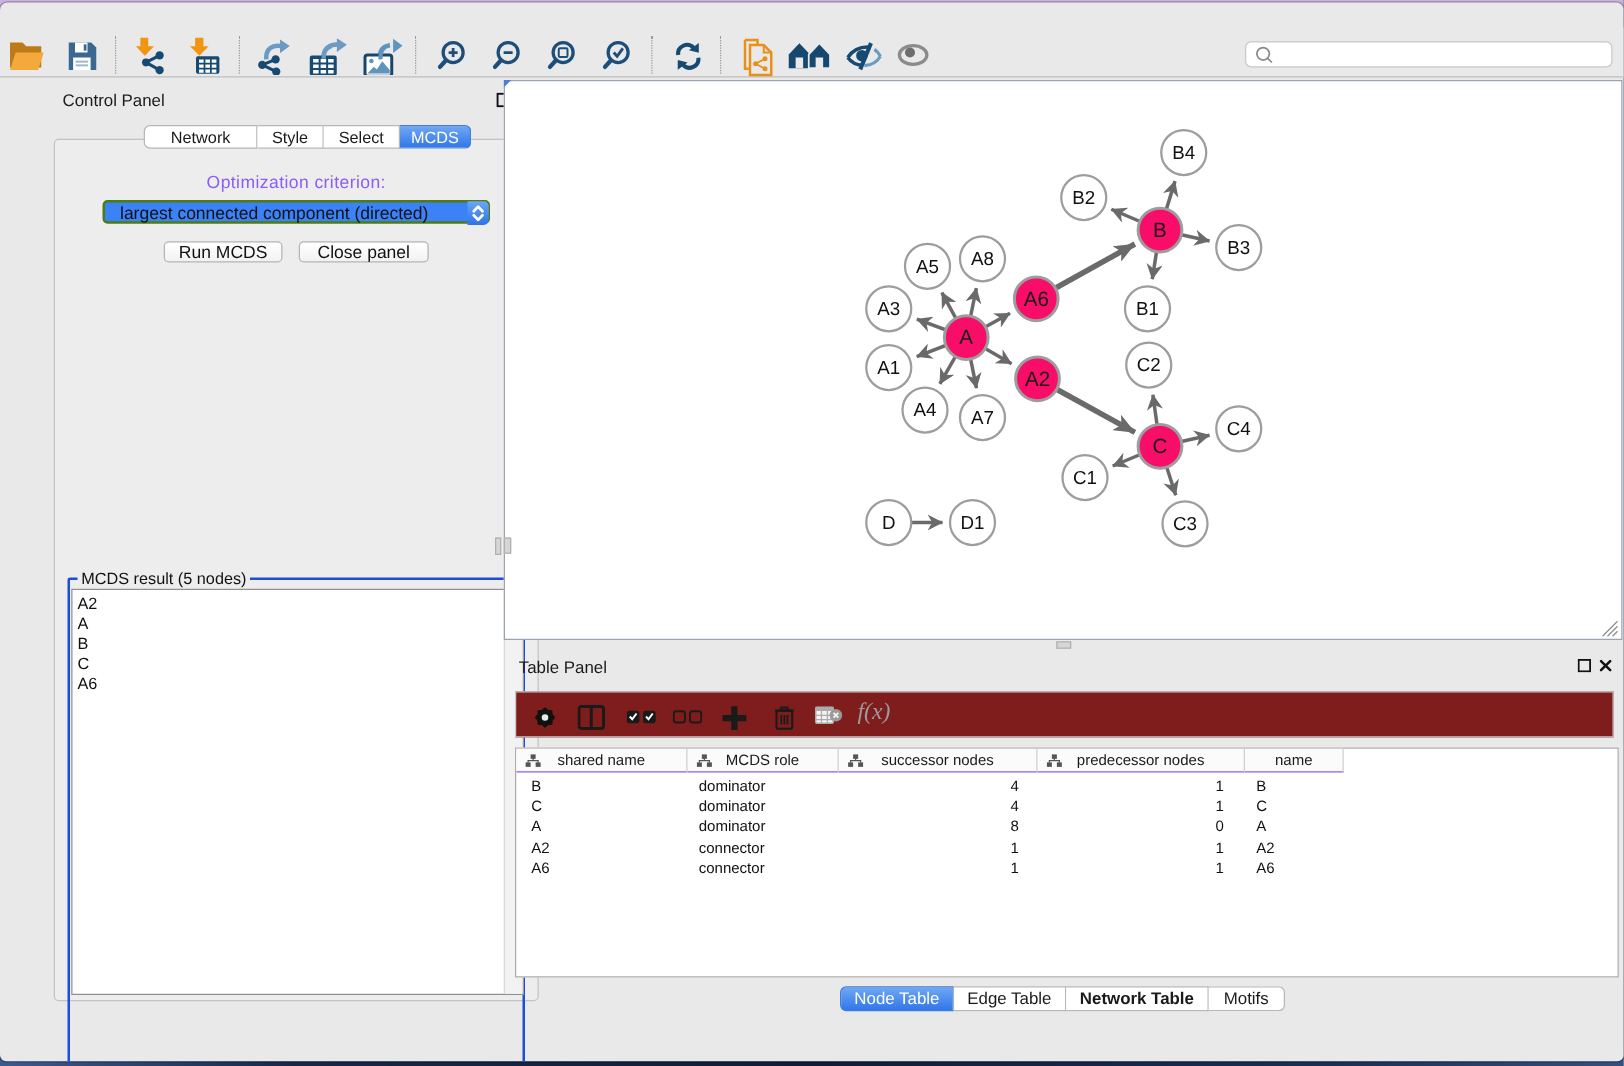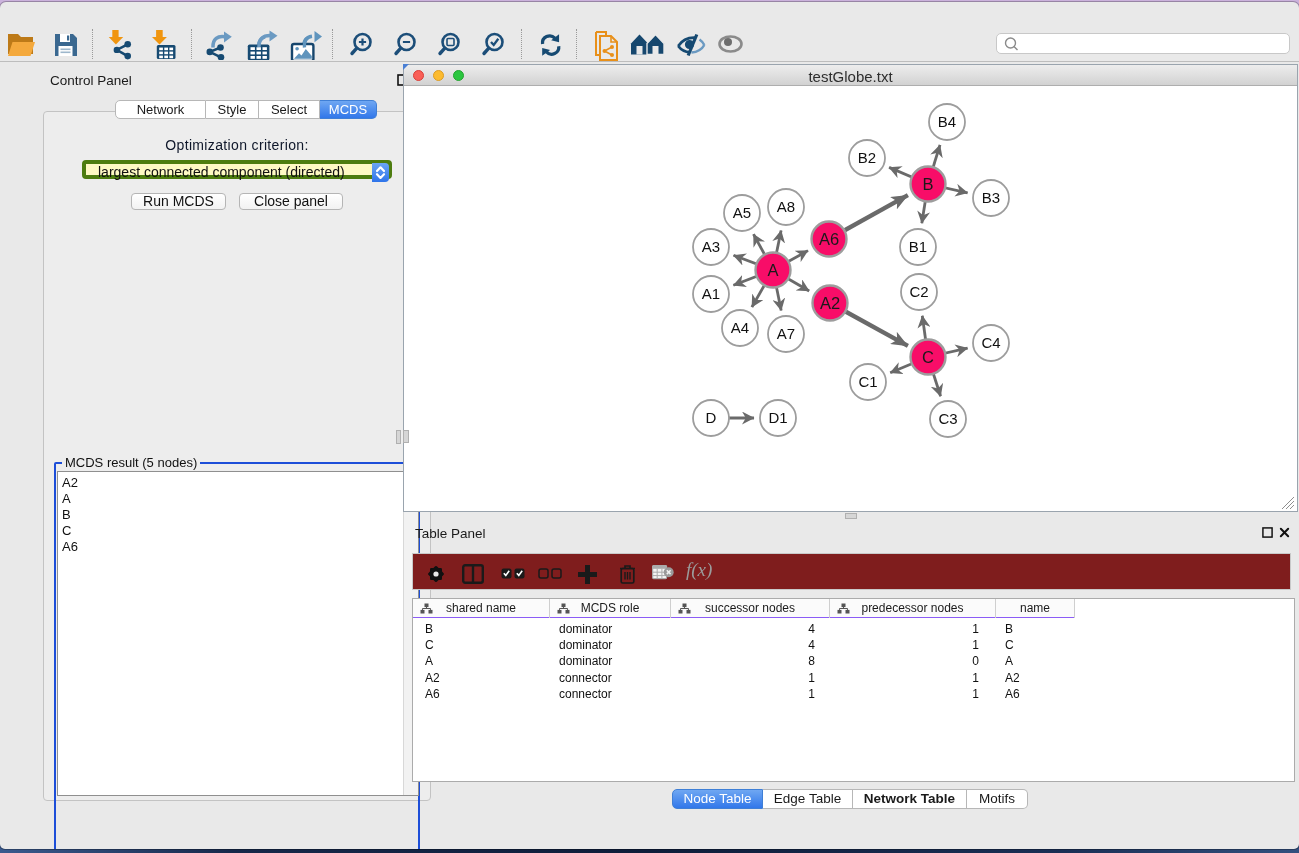--- a/index.html
+++ b/index.html
@@ -16,22 +16,22 @@
 .searchbox { position:absolute; left:996px; top:11px; width:294px; height:21px; background:#fff; border:1px solid #c8c8c8; border-radius:5px; }
 .panel-title { position:absolute; font-size:13.5px; color:#1a1a1a; }
 .wbtn { position:absolute; }
 
 .segs { position:absolute; display:flex; height:19px; font-size:13px; }
 .seg { background:#fff; border:1px solid #b7b7b7; border-left:none; color:#1a1a1a; text-align:center; line-height:17px; }
 .seg.first { border-left:1px solid #b7b7b7; border-radius:5px 0 0 5px; }
 .seg.last { border-radius:0 5px 5px 0; }
 .seg.sel { background:linear-gradient(#6fa7f2,#3177ea); color:#fff; border-color:#3f7fd6; }
 .cp-outer { position:absolute; left:6px; top:109px; width:388px; height:690px; border:1px solid #c3c3c3; border-radius:4px; background:#ededed; }
-.optlabel { position:absolute; left:0; top:25px; width:100%; text-align:center; font-size:14px; color:#0f172a; letter-spacing:0.35px; }
-.dropdown { position:absolute; left:38px; top:48px; width:310px; height:19px; background:#fef9c3; border:4px solid #4d7c0f; border-radius:4px; font-size:14px; color:#111; }
+.optlabel { position:absolute; left:0; top:25px; width:100%; text-align:center; font-size:14px; color:#8b5cf6; letter-spacing:0.35px; }
+.dropdown { position:absolute; left:38px; top:48px; width:310px; height:19px; background:#3b82f6; border:2px solid #4d7c0f; border-radius:4px; font-size:14px; color:#111; }
 .dd-step { position:absolute; right:-1px; top:-1px; width:17px; height:19px; border-radius:0 4px 4px 0; background:linear-gradient(#6ca5f4,#2e74ea); }
 .btn { position:absolute; height:17px; background:linear-gradient(#ffffff,#f2f2f2); border:1px solid #b5b5b5; border-radius:4px; font-size:14px; color:#111; text-align:center; line-height:15px; }
 .groupbox { position:absolute; left:10px; top:350px; width:366px; height:420px; border:2px solid #1d4ed8; border-radius:2px; }
 .gb-legend { position:absolute; left:6px; top:-9px; background:#ededed; padding:0 3px; font-size:13px; color:#111; }
 .gb-list { position:absolute; left:1px; top:7px; width:362px; height:325px; background:#fff; border:1px solid #8f8f8f; font-size:13px; color:#111; }
 .gb-track { position:absolute; right:0; top:0; width:15px; height:100%; background:#f2f2f2; border-left:1px solid #d8d8d8; }
 .netwin { position:absolute; left:403px; top:62px; width:895px; height:448px; background:#fff; border:1px solid #9aa4ae; }
 .nw-title { position:absolute; left:0; top:0; width:100%; height:21px; background:linear-gradient(#ededed,#d2d2d2); border-bottom:1px solid #aeaeae; }
 .nw-grip { position:absolute; right:1px; bottom:1px; width:18px; height:14px; }
 .tablepanel { position:absolute; left:403px; top:518px; width:896px; height:292px; }
@@ -228,26 +228,20 @@
     <div class="seg" style="width:61px;">Select</div>
     <div class="seg sel last" style="width:57px;">MCDS</div>
   </div>
 </div>
 <div class="divdot" style="left:396px;top:428px;width:5px;height:14px;"></div>
 
 <div class="netwin">
   <svg style="position:absolute;left:-1px;top:-1px;z-index:3" width="6" height="6" viewBox="0 0 6 6">
         <path d="M0,6 V0 H6 L0,6 Z" fill="#4a7fd4"></path>
       </svg>
-  <div class="nw-title">
-    <div class="tl" style="left:9px;top:5px;width:11px;height:11px;background:#f95f57;border:0.5px solid #da3e38;"></div>
-    <div class="tl" style="left:29px;top:5px;width:11px;height:11px;background:#fcbb2f;border:0.5px solid #dd9c22;"></div>
-    <div class="tl" style="left:49px;top:5px;width:11px;height:11px;background:#2bc63f;border:0.5px solid #23a430;"></div>
-    <div class="title" style="top:3px;color:#2e2e2e;font-size:15px;">testGlobe.txt</div>
-  </div>
   <svg style="position:absolute;left:0;top:22px;" width="893" height="424" viewBox="0 0 893 424">
     <defs>
       <marker id="ar" viewBox="0 0 12.5 13" refX="12" refY="6.5" markerWidth="12.5" markerHeight="13" orient="auto" markerUnits="userSpaceOnUse">
             <path d="M0,0 L12.5,6.5 L0,13 L3.8,6.5 Z" fill="#6a6a6a"></path>
           </marker>
       <marker id="arb" viewBox="0 0 17 14" refX="16.5" refY="7" markerWidth="17" markerHeight="14" orient="auto" markerUnits="userSpaceOnUse">
             <path d="M0,0 L17,7 L0,14 L4.2,7 Z" fill="#6a6a6a"></path>
           </marker>
     </defs>
     <g stroke="#6a6a6a" stroke-width="2.8">

